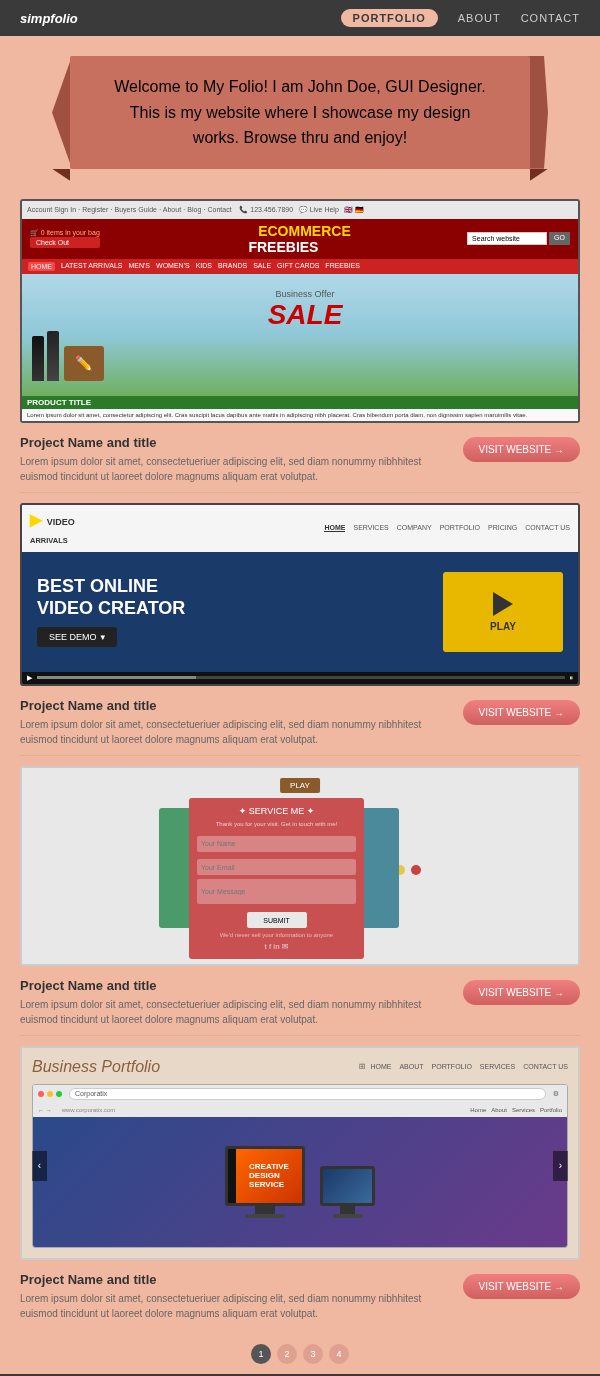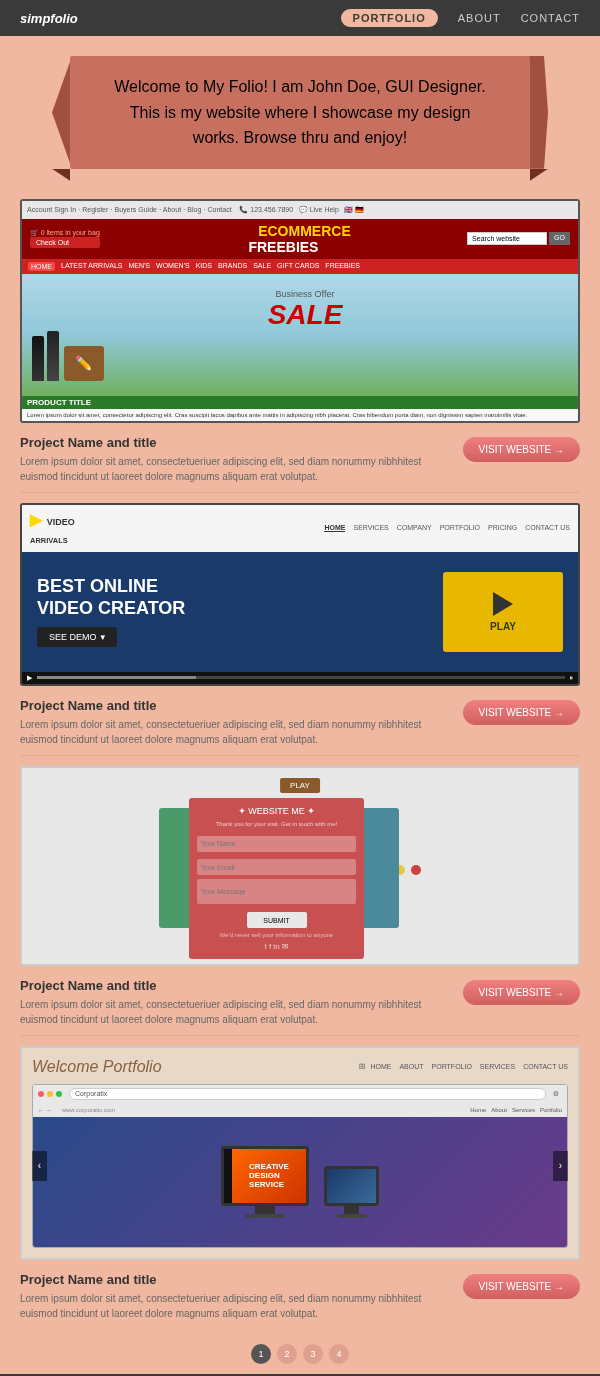--- a/index.html
+++ b/index.html
@@ -463,21 +463,21 @@
     }
     .biz-monitor {
       background: #111;
       border: 3px solid #333;
       border-radius: 3px;
       display: flex;
       align-items: center;
       justify-content: center;
       overflow: hidden;
     }
-    .biz-monitor-large { width: 88px; height: 60px; padding-left: 8px; }
+    .biz-monitor-large { width: 80px; height: 60px; padding-left: 8px; }
     .biz-monitor-small { width: 55px; height: 40px; }
     .monitor-screen { width: 100%; height: 100%; background: linear-gradient(135deg, #ff6600, #cc3300); }
     .monitor-stand { width: 20px; height: 8px; background: #333; margin: 0 auto; }
     .monitor-base { width: 40px; height: 4px; background: #444; margin: 0 auto; border-radius: 2px; }
 
     
     .pagination {
       display: flex;
       justify-content: center;
       gap: 6px;
@@ -668,21 +668,21 @@
 </div>
 <hr class="divider">
 
 <div class="project-block">
   <div class="project-screenshot vcard-screenshot" style="min-height:200px;">
     <div class="vcard-tag">PLAY</div>
     <div class="vcard-cards-stack">
       <div class="vcard-card-back-green"></div>
       <div class="vcard-card-back-teal"></div>
       <div class="vcard-main">
-        <div class="vcard-contact-title">✦ WEBSITE ME ✦</div>
+        <div class="vcard-contact-title">✦ SERVICE ME ✦</div>
         <div style="color:rgba(255,255,255,0.7);font-size:6px;text-align:center;margin-bottom:5px;">Thank you for your visit. Get in touch with me!</div>
         <input class="vcard-input" placeholder="Your Name" style="">
         <input class="vcard-input" placeholder="Your Email" style="">
         <input class="vcard-input" placeholder="Your Message" style="height: 25px;">
         <button class="vcard-submit">SUBMIT</button>
         <div style="color:rgba(255,255,255,0.6);font-size:6px;text-align:center;margin-top:4px;">We'd never sell your information to anyone</div>
         <div style="display:flex;justify-content:center;gap:4px;margin-top:4px;">
           <span style="font-size:8px;color:rgba(255,255,255,0.7);">t f in ✉</span>
         </div>
       </div>
@@ -701,21 +701,21 @@
     <button class="visit-btn">
       <span>VISIT WEBSITE  →</span>
     </button>
   </div>
 </div>
 <hr class="divider">
 
 <div class="project-block">
   <div class="project-screenshot biz-screenshot">
     <div class="biz-header">
-      <div class="biz-logo">Welcome Portfolio</div>
+      <div class="biz-logo">Business Portfolio</div>
       <div style="display:flex;align-items:center;gap:5px;">
         <div style="font-size:8px;color:#666;">⊞</div>
         <div class="biz-nav">
           <span>HOME</span>
           <span>ABOUT</span>
           <span>PORTFOLIO</span>
           <span>SERVICES</span>
           <span>CONTACT US</span>
         </div>
       </div>

